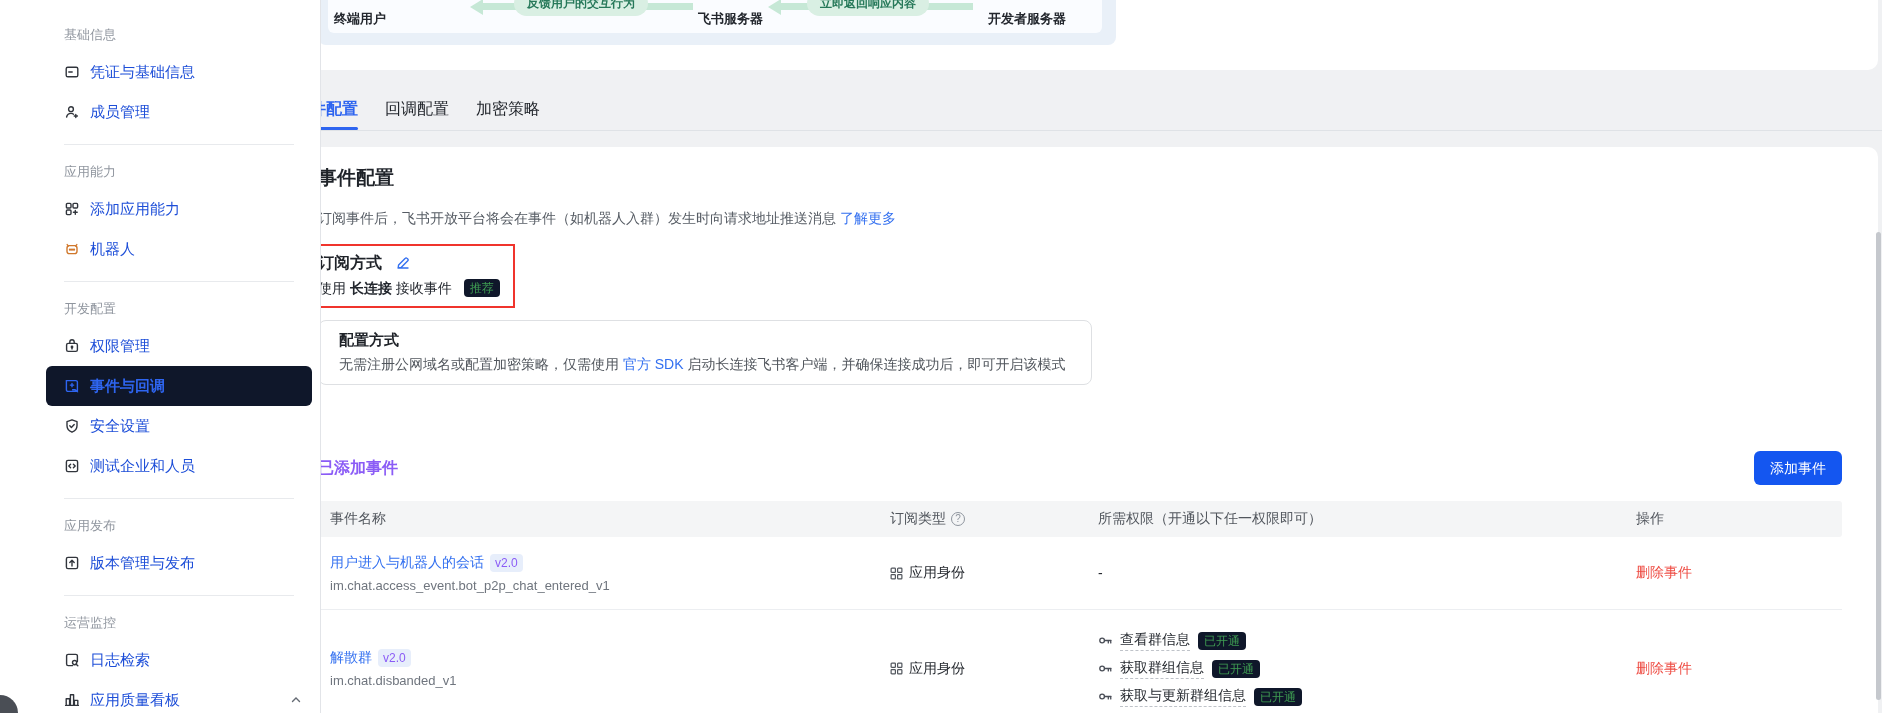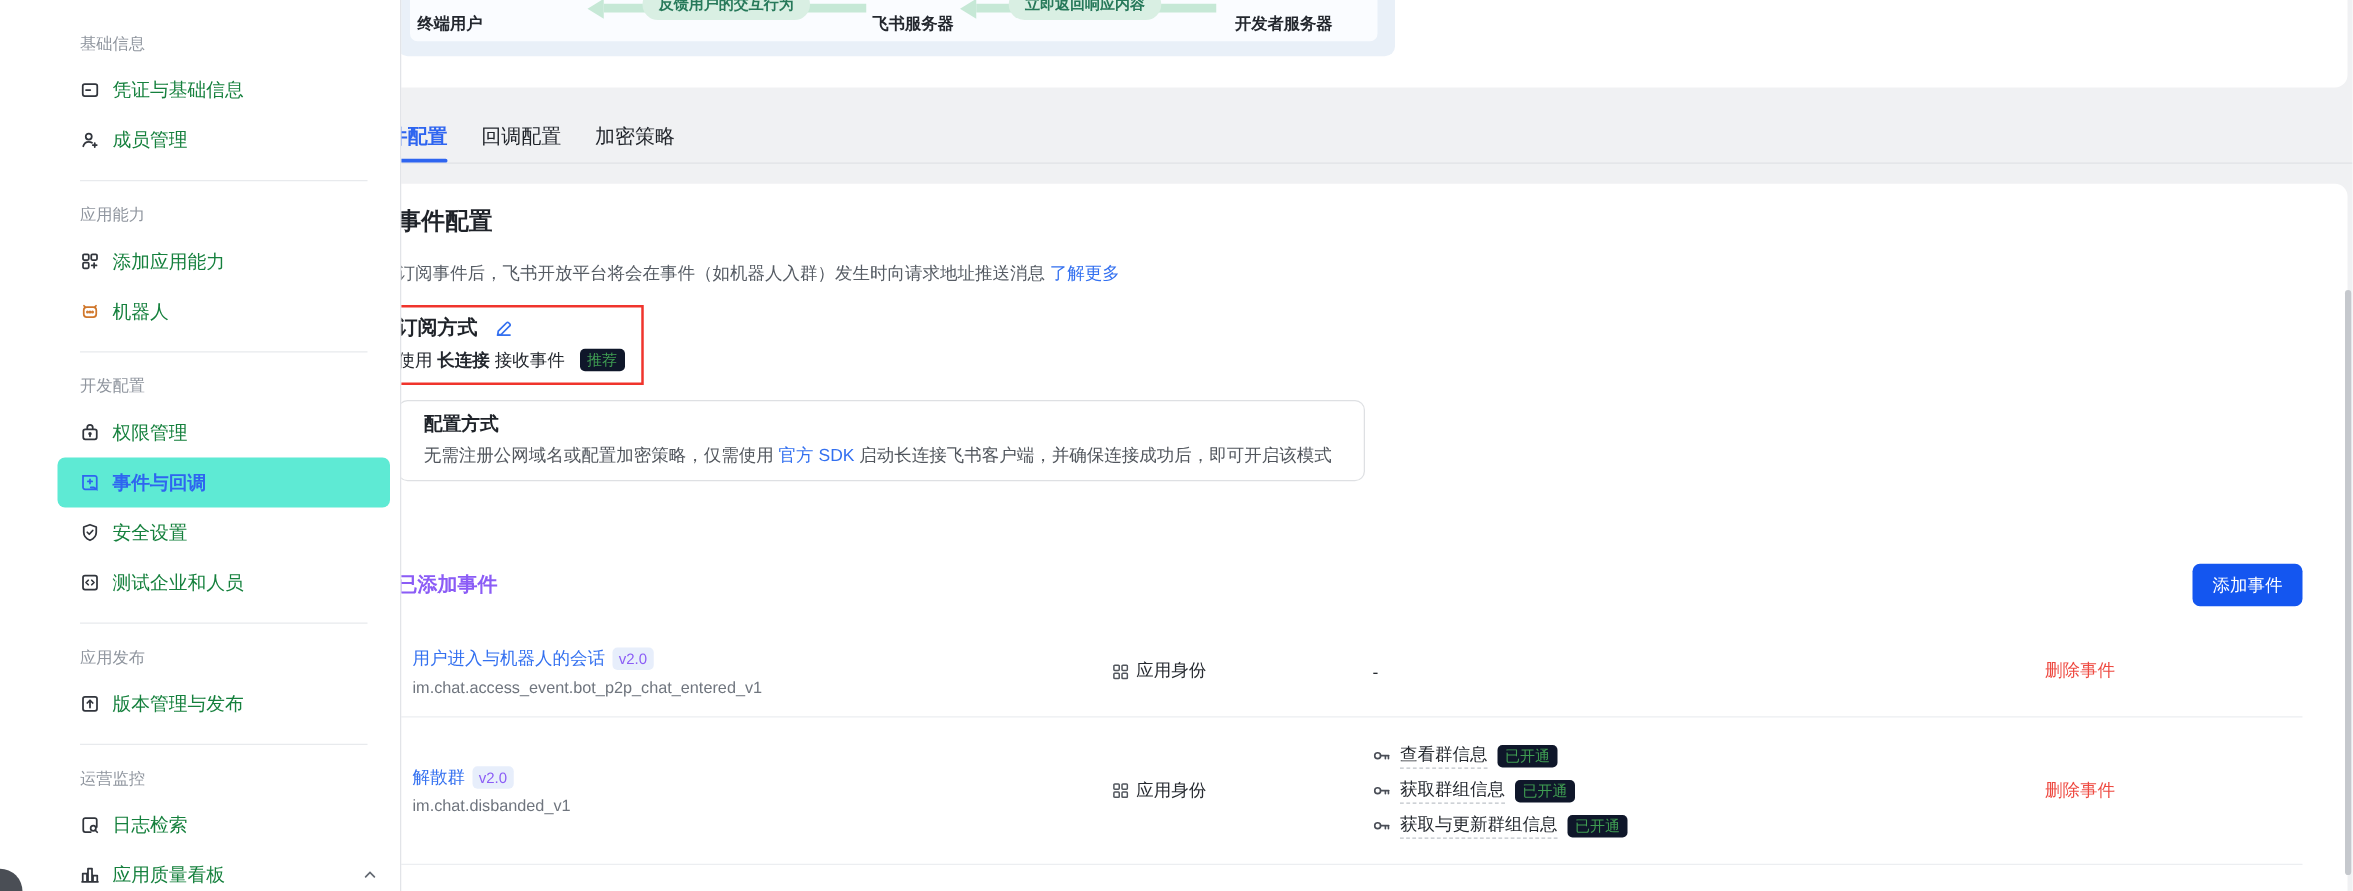--- a/index.html
+++ b/index.html
@@ -15,25 +15,25 @@
   .sidebar {
     position:absolute; left:0; top:0; bottom:0; width:321px;
     background:#fff; border-right:1px solid #e2e4e8;
     padding-top:26px; overflow:hidden; z-index:10;padding-left:38px;
   }
   .side-label { font-size:13px; color:#8f959e; margin:18px 26px 8px; }
   .side-label.first { margin-top:0; }
   .side-item {
     height:40px; display:flex; align-items:center;
     margin:0 8px; padding:0 10px 0 18px; border-radius:6px;
-    font-size:15px; color:#15803d; cursor:pointer; white-space:nowrap;
+    font-size:15px; color:#1d4ed8; cursor:pointer; white-space:nowrap;
   }
   .side-item .icn { width:16px; height:16px; margin-right:10px; display:flex; align-items:center; justify-content:center; color:#31353c; flex:none; }
   .side-item .icn svg { width:16px; height:16px; }
-  .side-item.active { background:#5eead4; color:#2e65f0; font-weight:600; }
+  .side-item.active { background:#0f172a; color:#2e65f0; font-weight:600; }
   .side-item.active .icn { color:#2e65f0; }
   .icn.orange { color:#d0772b; }
   .side-divider { height:1px; background:#e8eaed; margin:12px 26px 0; }
   .chevron-up { margin-left:auto; color:#646a73; display:flex; }
   .corner-bubble {
     position:absolute; left:-18px; top:695px; width:36px; height:36px;
     border-radius:50%; background:#4a4e55; z-index:90; cursor:pointer;
   }
   
   .main { position:absolute; left:269px; right:0; top:0; bottom:0; background:#f0f1f3; }
@@ -316,20 +316,29 @@
         <span>启动长连接飞书客户端，并确保连接成功后，即可开启该模式</span>
       </div>
     </div>
 
     <div class="events-header">
       <div class="events-title">已添加事件</div>
       <button class="btn-primary">添加事件</button>
     </div>
 
     <div class="table">
+      <div class="thead">
+        <div class="th first">事件名称</div>
+        <div class="th">
+          <span>订阅类型</span>
+          <span class="help-icn">?</span>
+        </div>
+        <div class="th">所需权限（开通以下任一权限即可）</div>
+        <div class="th">操作</div>
+      </div>
 
       <div class="trow row1">
         <div class="td-name">
           <div class="name-line">
             <span class="ev-name">用户进入与机器人的会话</span>
             <span class="ver-badge">v2.0</span>
           </div>
           <div class="ev-id">im.chat.access_event.bot_p2p_chat_entered_v1</div>
         </div>
         <div class="td-type">

